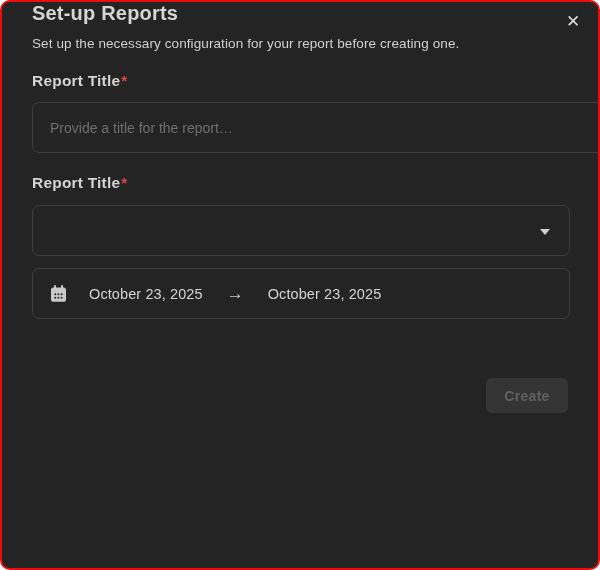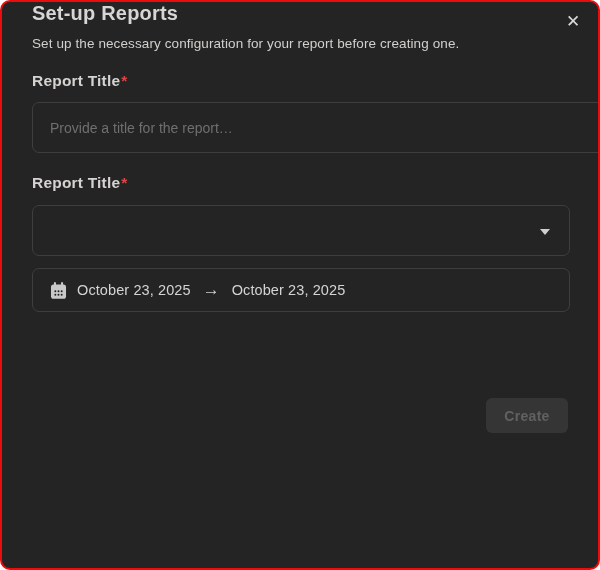--- a/index.html
+++ b/index.html
@@ -97,28 +97,28 @@
     top: 50%;
     margin-top: -2px;
     width: 0; height: 0;
     border-left: 5.5px solid transparent;
     border-right: 5.5px solid transparent;
     border-top: 6px solid #cfcfcf;
   }
 
   .date-box {
     width: 538px;
-    height: 44px;
+    height: 51px;
     margin-top: 12px;
     border: 1px solid #3e3e3e;
     border-radius: 7px;
     cursor: pointer;
     display: flex;
     align-items: center;
-    gap: 9px;
+    gap: 21px;
     padding: 3px 16px;
   }
   .date-text { font-size: 14.5px; color: #d4d4d4; letter-spacing: 0.1px; }
   .date-arrow { font-size: 17px; color: #cfcfcf; padding: 0 3px; }
   .calendar-icon { display: flex; align-items: center; }
 
   .footer {
     margin-top: 59px;
     display: flex;
     justify-content: flex-end;
@@ -128,21 +128,20 @@
     height: 35px;
     background: #353535;
     color: #616161;
     border: none;
     border-radius: 6px;
     font-family: "Liberation Sans", sans-serif;
     font-size: 14px;
     font-weight: bold;
     letter-spacing: 0.3px;
     cursor: default;
-    margin-top: 27px;
   }
 </style>
 </head>
 <body>
 
 <div class="modal">
 
   <button class="close-btn">✕</button>
 
   <h1 class="modal-title">Set-up Reports</h1>

